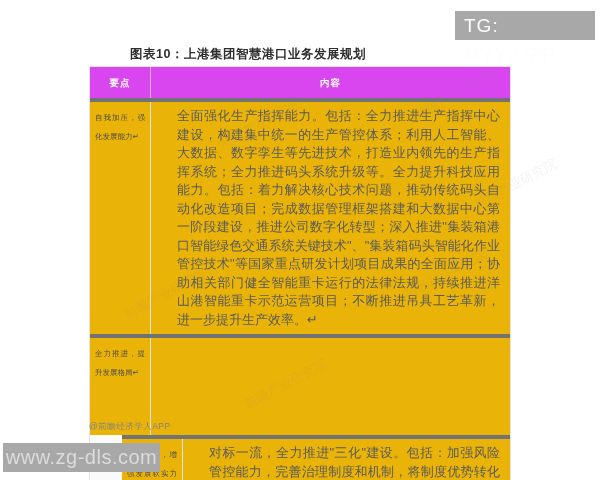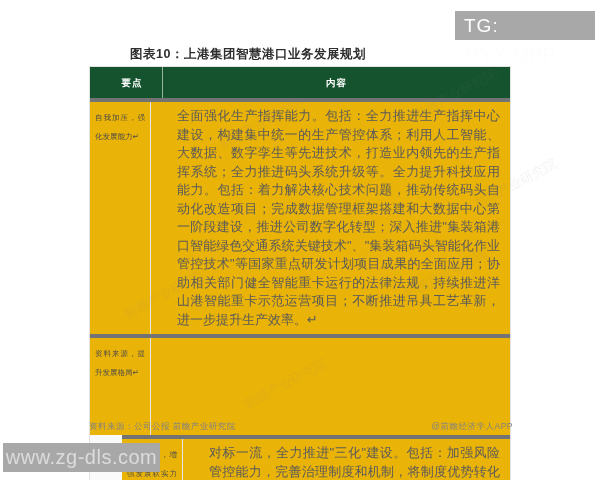--- a/index.html
+++ b/index.html
@@ -14,21 +14,21 @@
     padding-left:9px;box-sizing:border-box;letter-spacing:1px;
   }
   .fig-title{
     position:absolute;top:46px;left:0;width:496px;text-align:center;
     font-size:12.5px;font-weight:bold;color:#2e2e2e;letter-spacing:0.5px;
   }
   .plan-table{
     position:absolute;left:89px;top:66px;width:422px;
     border:1px solid #e2e2e2;box-sizing:border-box;background:#fafafa;
   }
-  .thead{display:flex;background:#14532d;height:31px;padding-left:12px;}
+  .thead{display:flex;background:#d946ef;height:31px;}
   .th{color:#ffffff;font-size:9.5px;font-weight:bold;line-height:31px;text-align:center;letter-spacing:1px;}
   .th1{width:61px;border-right:1px solid rgba(255,255,255,0.55);box-sizing:border-box;}
   .th2{flex:1;}
   .tr{display:flex;border-top:4px solid #737373;background:#eab308;gap:16px;}
   .tr:first-of-type{border-top:none;}
   .td{box-sizing:border-box;}
   .td1{
     width:61px;border-right:1px solid #e6e6e6;
     padding:6px 5px;font-size:7.5px;line-height:19px;color:#4a4a4a;
     text-align:justify;
@@ -71,30 +71,29 @@
 <div class="plan-table">
   <div class="thead">
     <div class="th th1">要点</div>
     <div class="th th2">内容</div>
   </div>
   <div class="tr row-1">
     <div class="td td1">自我加压，强化发展能力↵</div>
     <div class="td td2">全面强化生产指挥能力。包括：全力推进生产指挥中心建设，构建集中统一的生产管控体系；利用人工智能、大数据、数字孪生等先进技术，打造业内领先的生产指挥系统；全力推进码头系统升级等。全力提升科技应用能力。包括：着力解决核心技术问题，推动传统码头自动化改造项目；完成数据管理框架搭建和大数据中心第一阶段建设，推进公司数字化转型；深入推进"集装箱港口智能绿色交通系统关键技术"、"集装箱码头智能化作业管控技术"等国家重点研发计划项目成果的全面应用；协助相关部门健全智能重卡运行的法律法规，持续推进洋山港智能重卡示范运营项目；不断推进吊具工艺革新，进一步提升生产效率。↵</div>
   </div>
   <div class="tr row-2">
-    <div class="td td1">资料来源，提升发展格局↵</div>
+    <div class="td td1">全力推进，提升发展格局↵</div>
   </div>
   <div class="tr row-3">
     <div class="td td1">深化改革，增强发展软实力↵</div>
     <div class="td td2">对标一流，全力推进"三化"建设。包括：加强风险管控能力，完善治理制度和机制，将制度优势转化为治理效能；完善信息化管理制度和体系，推进"上港云"共享服务体系建设，夯实信息化发展基石；推进数字办公一体化建设，有序开展 OA 平台推广、发票电子化等项目，加强数据共享，提高办公效率；全力提升项目管理水平，完善管理模式，不断提高项目的落地和转化能力↵</div>
   </div>
 </div>
 
 <div class="footer-line">
-  <span>资料来源：公司公报 前瞻产业研究院</span>
   <span>@前瞻经济学人APP</span>
 </div>
 
 <div class="wm-bottom">www.zg-dls.com</div>
 
 <span class="diag-wm dw1">前瞻产业研究院</span>
 <span class="diag-wm dw2">前瞻产业研究院</span>
 <span class="diag-wm dw3">前瞻产业研究院</span>
 <span class="diag-wm dw4">前瞻产业研究院</span>
 <span class="diag-wm dw5">前瞻产业研究院</span>

